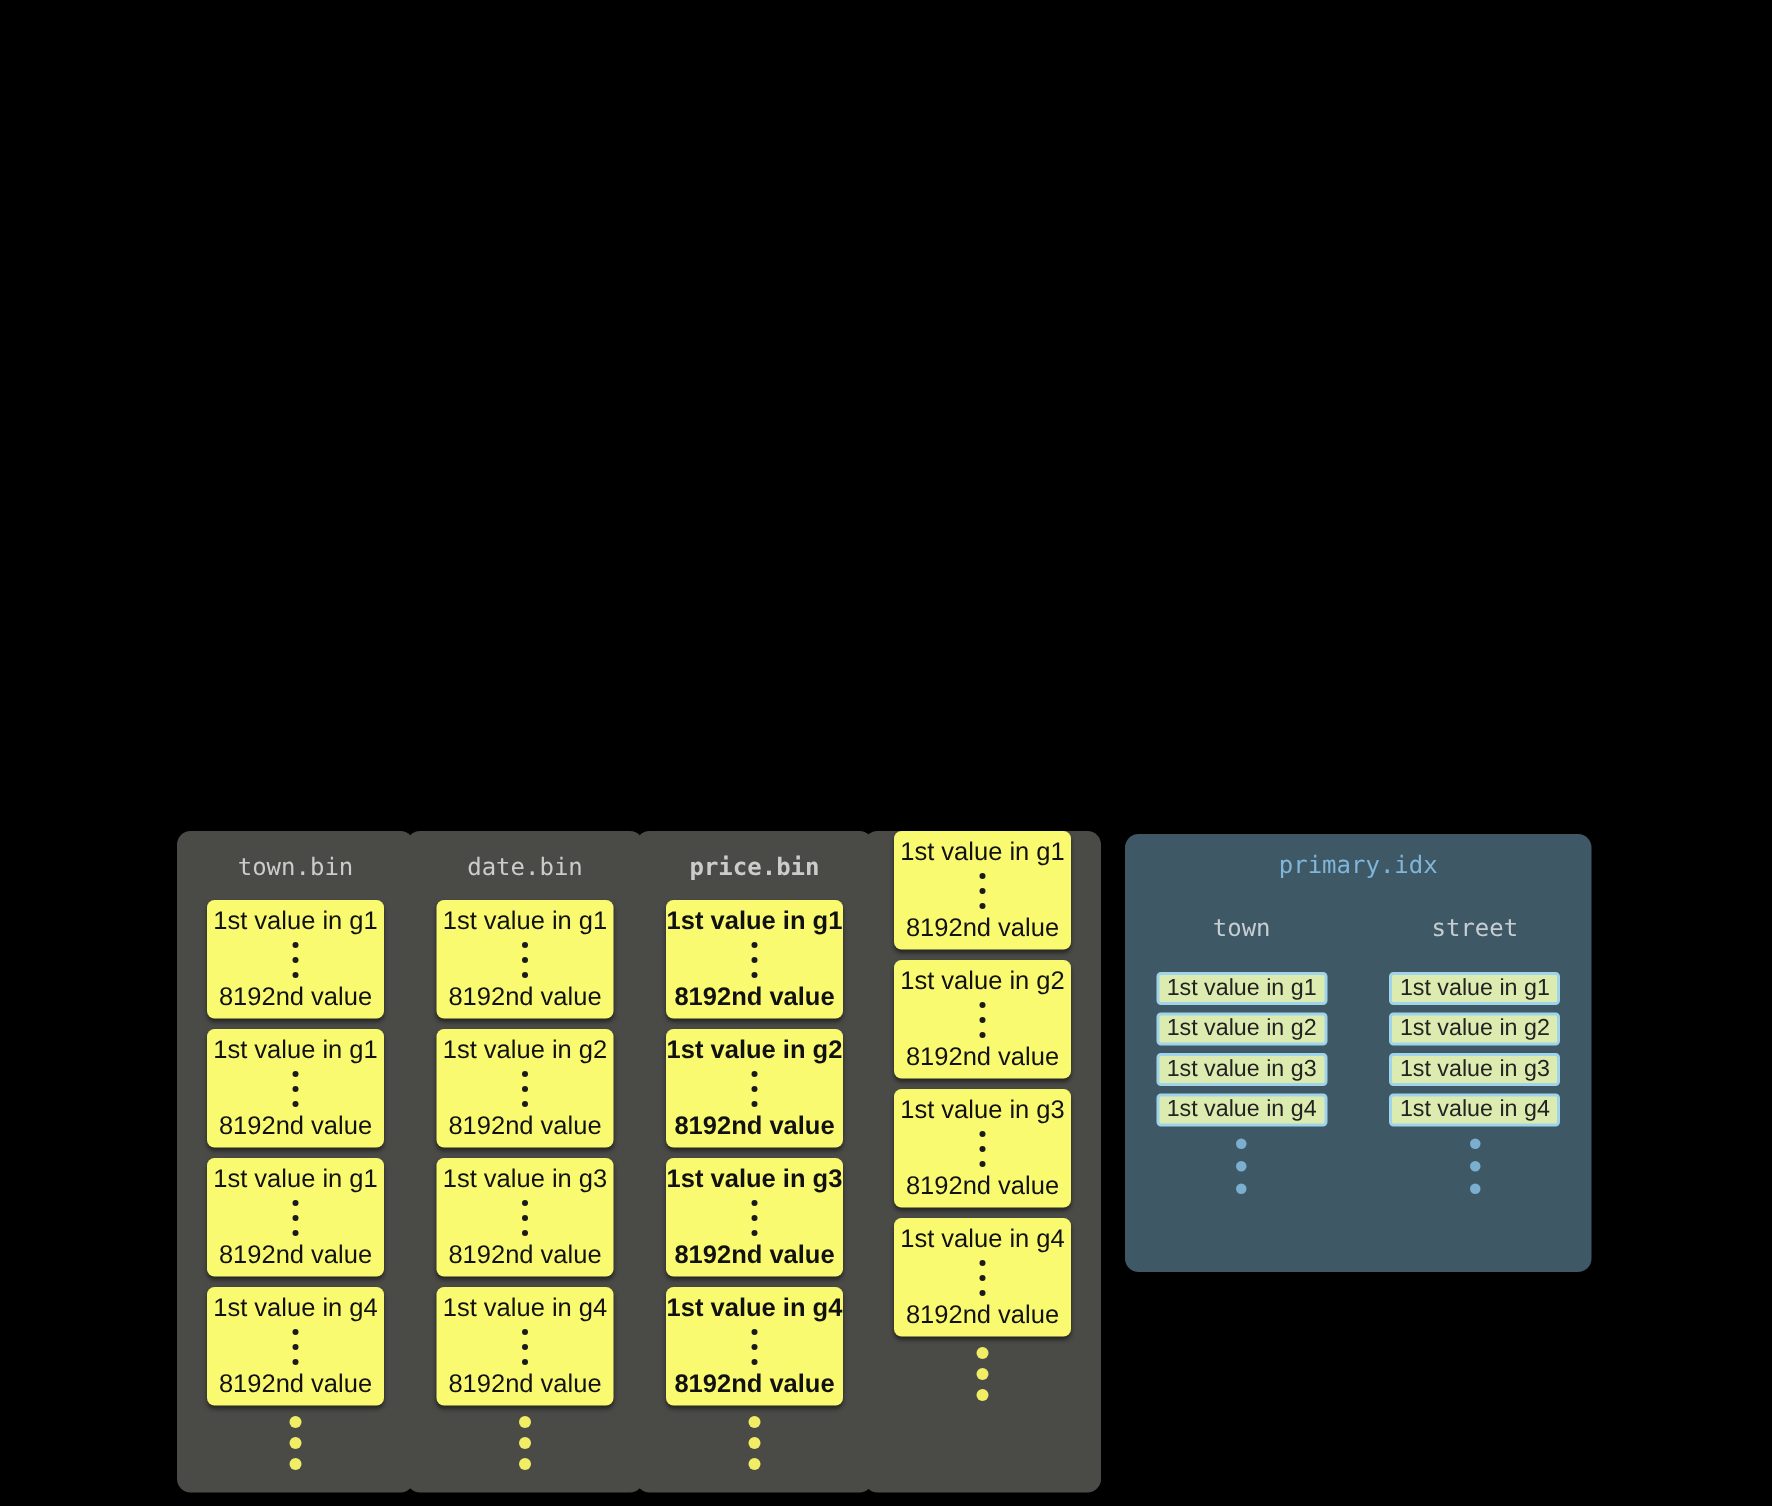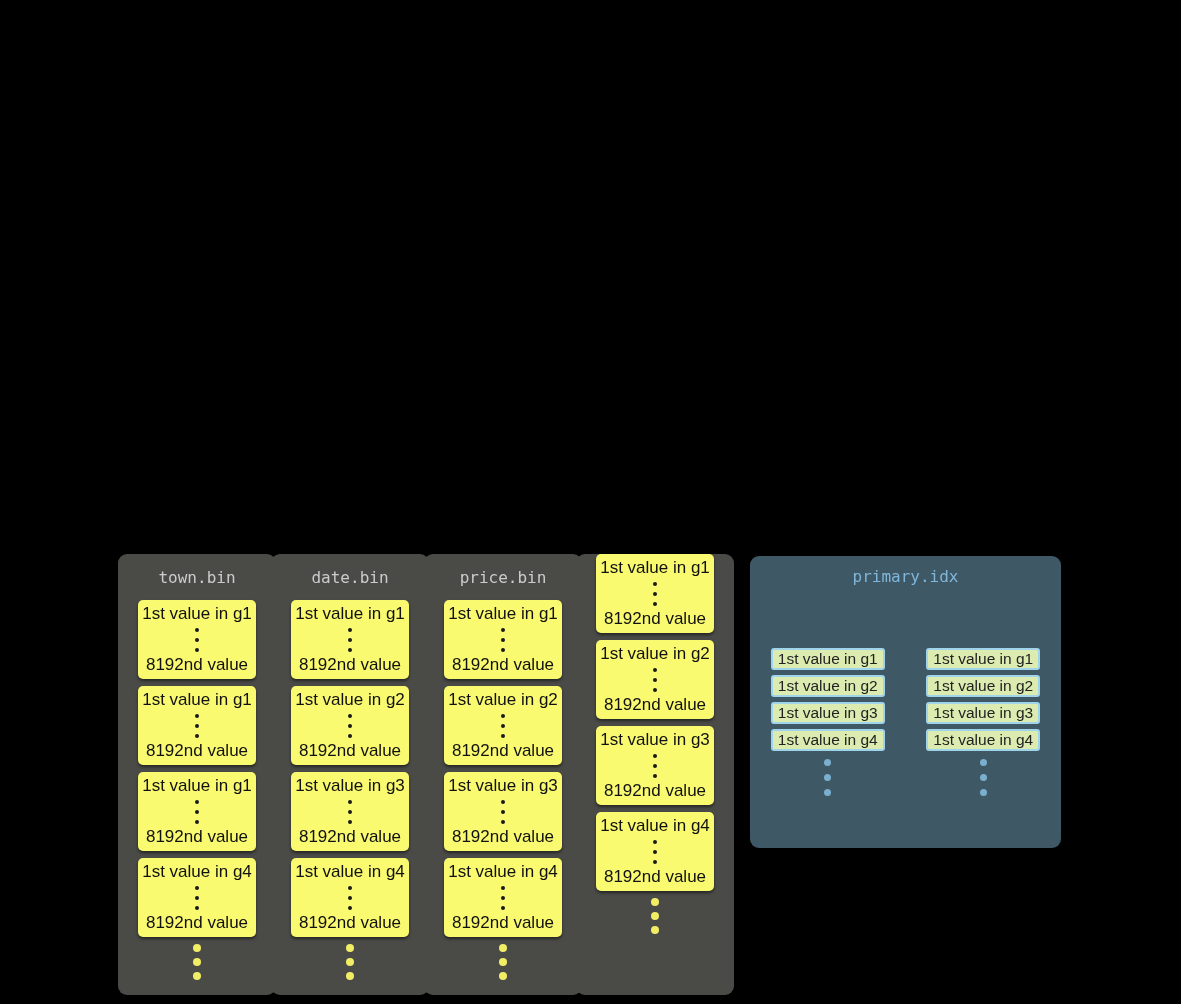--- a/index.html
+++ b/index.html
@@ -1,18 +1,18 @@
 <!DOCTYPE html>
 <html><head>
 <meta charset="utf-8">
 <style>
   html,body{margin:0;padding:0;background:#000;}
   .stage{position:relative;width:1181px;height:1004px;background:#000;overflow:hidden;font-family:"Liberation Sans",sans-serif;}
   .bin-col{position:absolute;top:554px;width:158px;height:441px;background:#4a4a47;border-radius:9px;}
-  .c0{left:118px;} .c1{left:271px;} .c2{left:424px;} .c3{left:576px;}
+  .c0{left:118px;} .c1{left:271px;} .c2{left:424px;font-weight:bold;} .c3{left:576px;}
   .bin-title{height:46px;display:flex;align-items:center;justify-content:center;font-family:"DejaVu Sans Mono",monospace;font-size:16px;color:#ccc;}
   .cards{display:flex;flex-direction:column;align-items:center;gap:7px;}
   .card{width:118px;height:79px;background:#fafa70;border-radius:5px;display:flex;flex-direction:column;align-items:center;justify-content:space-between;padding:4px 0 4px;box-sizing:border-box;font-size:17px;color:#111;box-shadow:0 2px 3px rgba(0,0,0,.5);}
   .vdots{display:flex;flex-direction:column;gap:6px;}
   .vdots i{width:4px;height:4px;border-radius:50%;background:#1a1a1a;}
   .col-dots{display:flex;flex-direction:column;align-items:center;gap:6px;margin-top:7px;}
   .col-dots i{width:8px;height:8px;border-radius:50%;background:#f1ee66;}
   .idx-panel{position:absolute;left:750px;top:556px;width:311px;height:292px;background:#3f5866;border-radius:9px;}
   .idx-title{position:absolute;top:11px;left:0;right:0;text-align:center;font-family:"DejaVu Sans Mono",monospace;font-size:16px;color:#7fb6da;}
   .idx-headers{position:absolute;top:53px;left:0;right:0;display:flex;}
@@ -210,20 +210,24 @@
     </div>
     <div class="col-dots">
         <i></i>
         <i></i>
         <i></i>
       </div>
   </div>
 
   <div class="idx-panel">
     <div class="idx-title">primary.idx</div>
+    <div class="idx-headers">
+      <span>town</span>
+      <span>street</span>
+    </div>
     <div class="idx-body">
       <div class="idx-colcells">
         <div class="chip">1st value in g1</div>
         <div class="chip">1st value in g2</div>
         <div class="chip">1st value in g3</div>
         <div class="chip">1st value in g4</div>
         <div class="blue-dots">
             <i></i>
             <i></i>
             <i></i>

